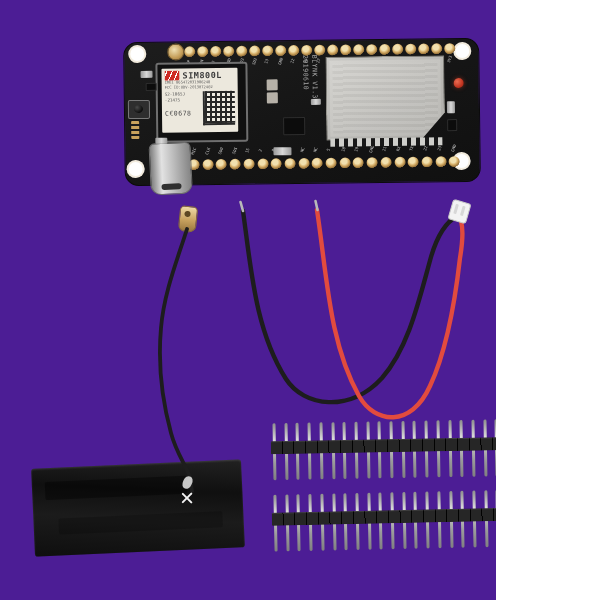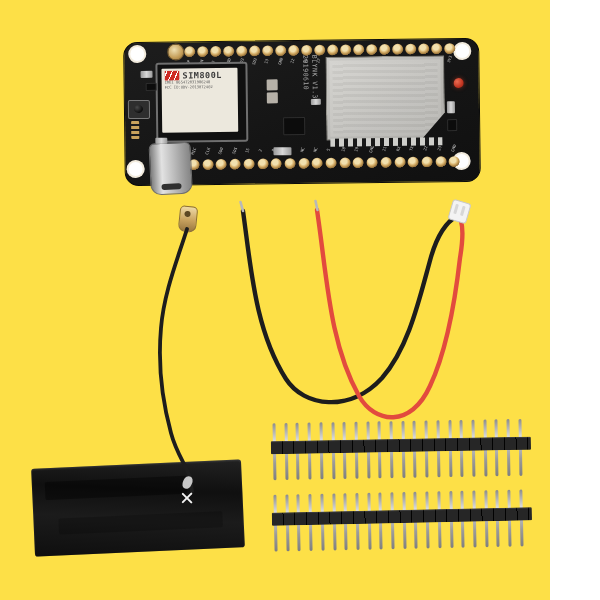--- a/index.html
+++ b/index.html
@@ -1,16 +1,16 @@
 <!DOCTYPE html>
 <html><head>
 <meta charset="utf-8">
 <style>
   html,body{margin:0;padding:0;background:#fff;}
-  .scene{position:relative;width:550px;height:600px;background:#fde047;overflow:hidden;
+  .scene{position:relative;width:496px;height:600px;background:#4c1d95;overflow:hidden;
          font-family:"DejaVu Sans",sans-serif;}
   
   .board{position:absolute;left:124px;top:40px;width:354px;height:142px;
          background:linear-gradient(160deg,#1d1d1d,#151515 55%,#101010);
          border-radius:14px;transform:rotate(-0.7deg);border:1px solid #0b0b0b;}
   .mhole{position:absolute;width:18px;height:18px;border-radius:50%;background:#ffffff;
          box-shadow:inset 0 0 0 2px rgba(205,175,120,.25);}
   .pth{position:absolute;width:11px;height:11px;border-radius:50%;
        background:radial-gradient(circle at 42% 36%, #f1e0ae 0 28%, #d4ac66 48%, #a57f42 64%, #86673a 72%, rgba(0,0,0,0) 74%);}
   .pin-row{position:absolute;height:30px;}
@@ -190,20 +190,28 @@
       </div>
 
     <div class="sim-module">
       <div class="sim-label">
         <div class="sim-head">
           <div class="simcom-logo"></div>
           <div class="sim-model">SIM800L</div>
         </div>
         <div class="sim-tiny">IMEI 865472031986248</div>
         <div class="sim-tiny">FCC ID:UDV-2013072402</div>
+        <div class="sim-bottom">
+          <div>
+            <div class="sim-type">S2-1065J</div>
+            <div class="sim-type">-Z1475</div>
+            <div class="sim-ce">C€0678</div>
+          </div>
+          <div class="qr"></div>
+        </div>
       </div>
     </div>
 
     <div class="esp-shield">
       <div class="esp-etch"></div>
     </div>
     <div class="castellation"></div>
 
     <div class="version-text">
       <div>BLYNK V1.3</div>

